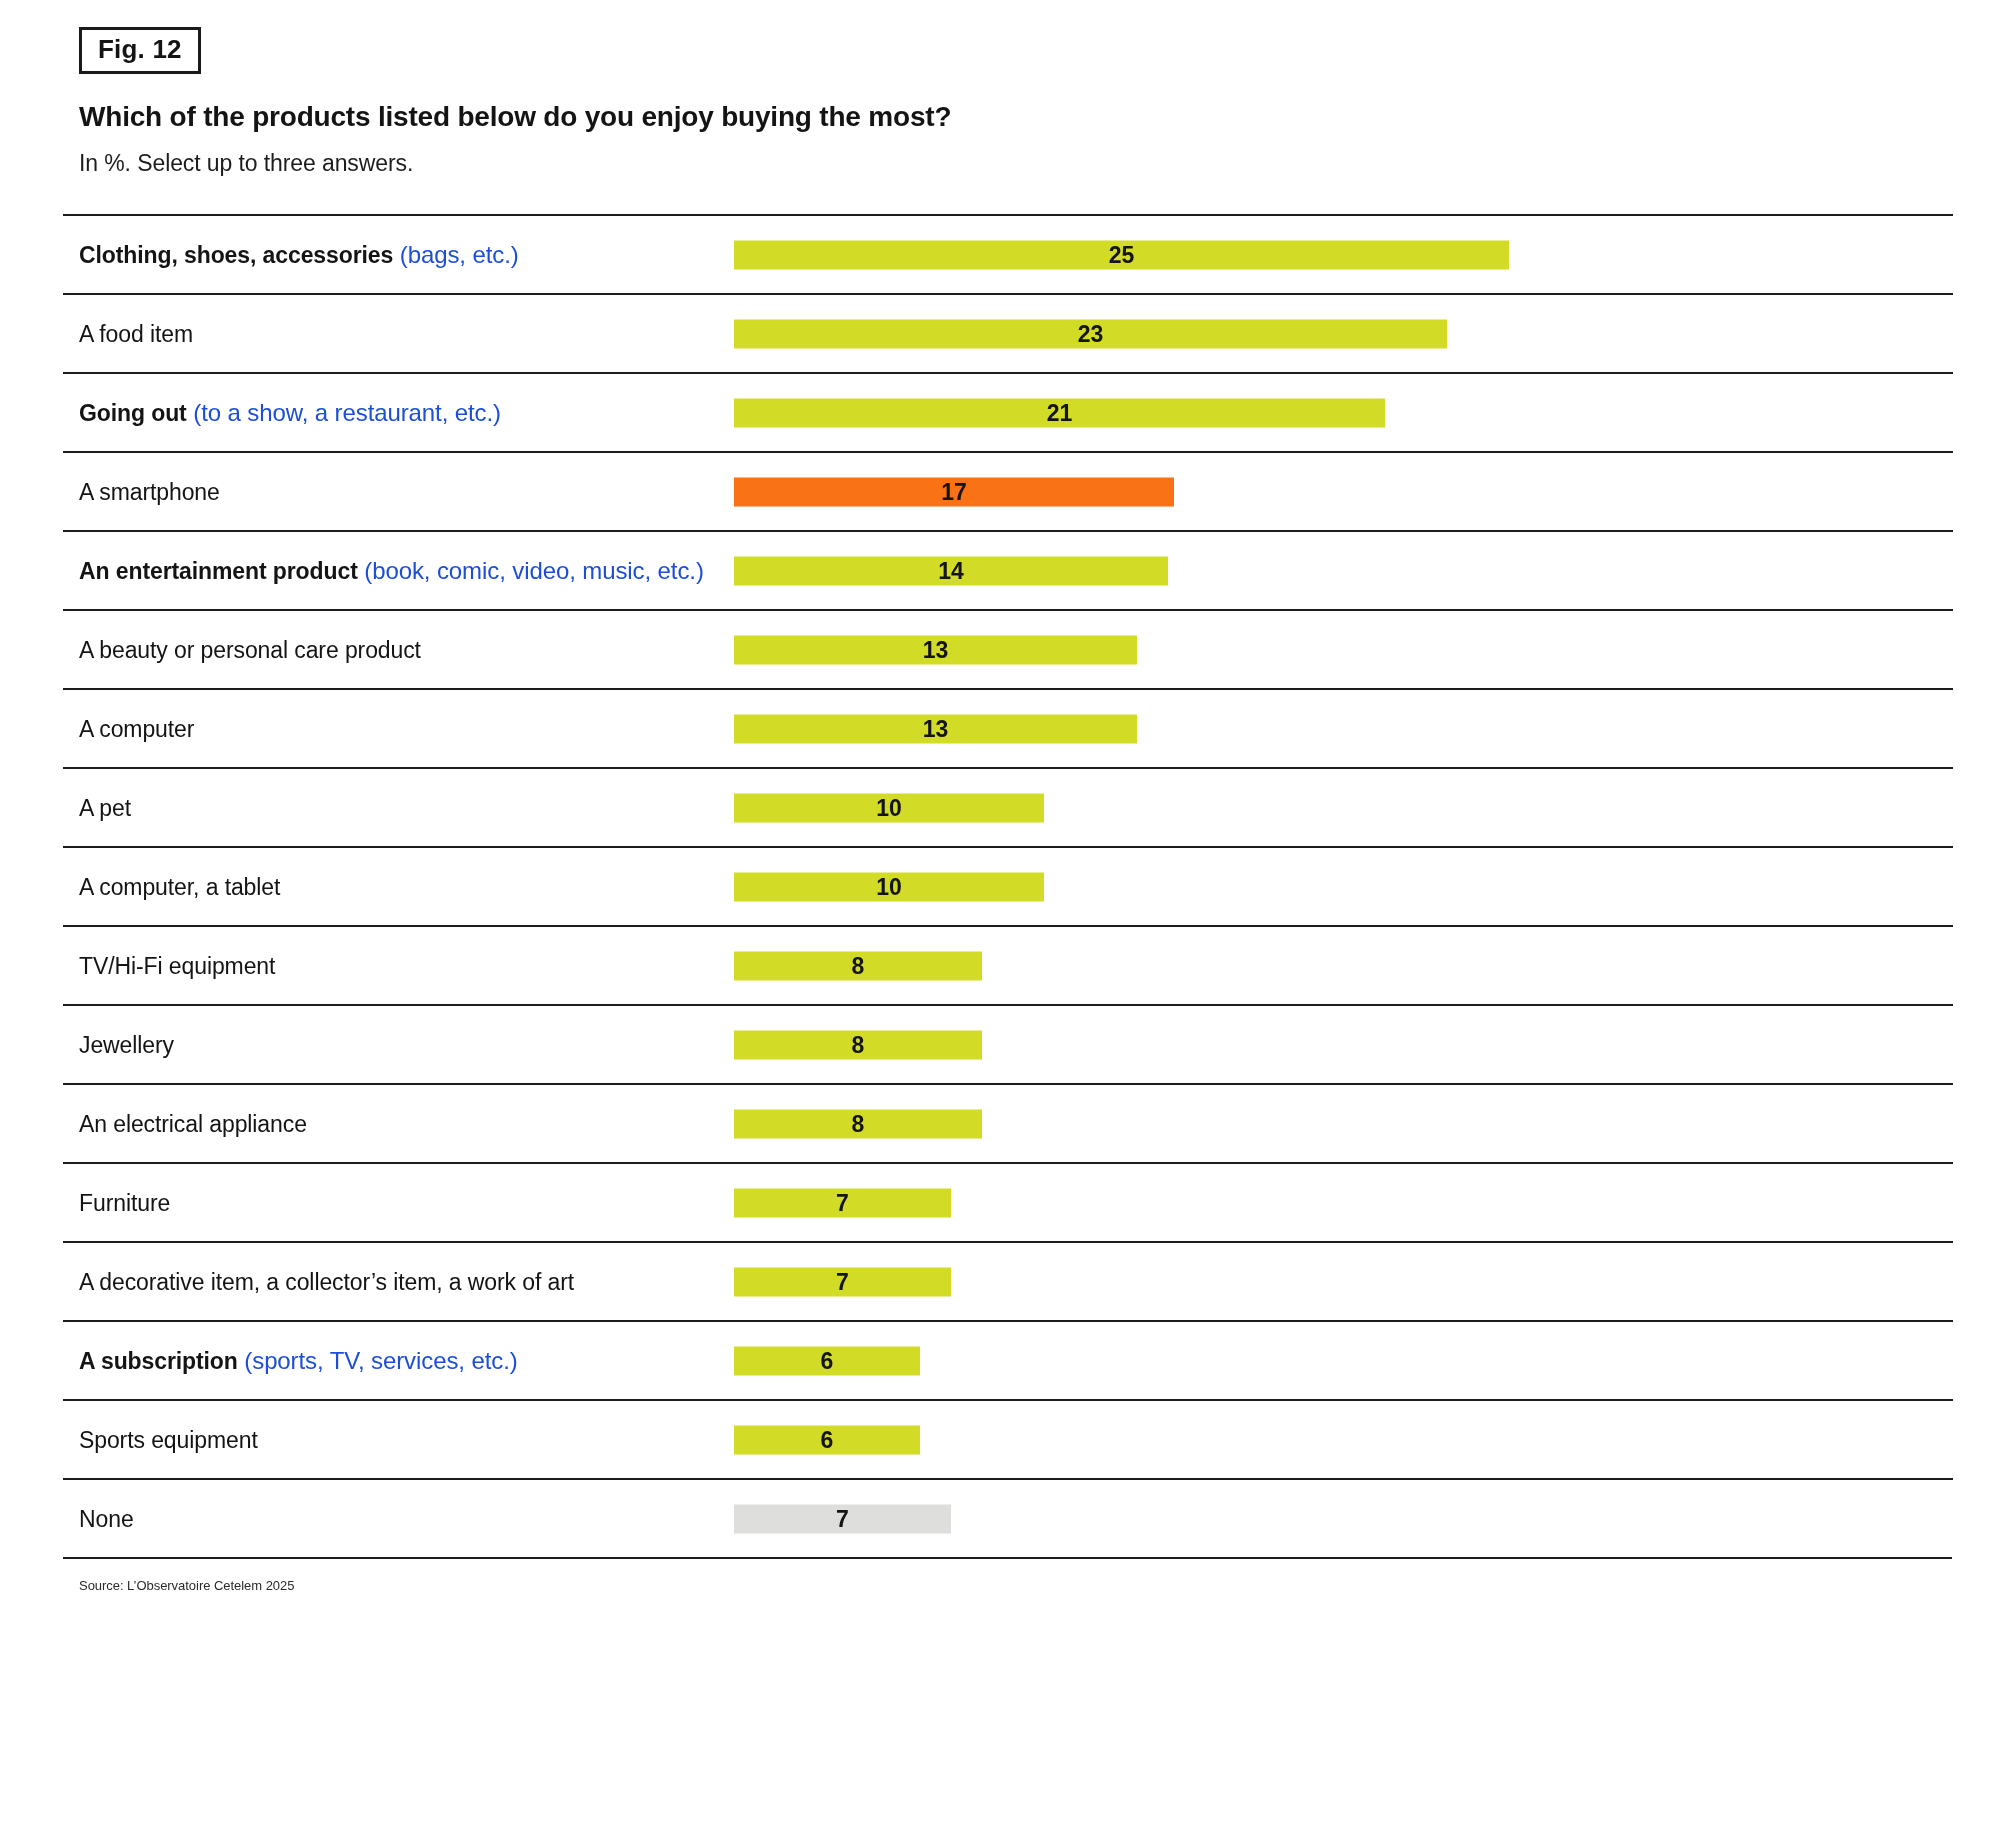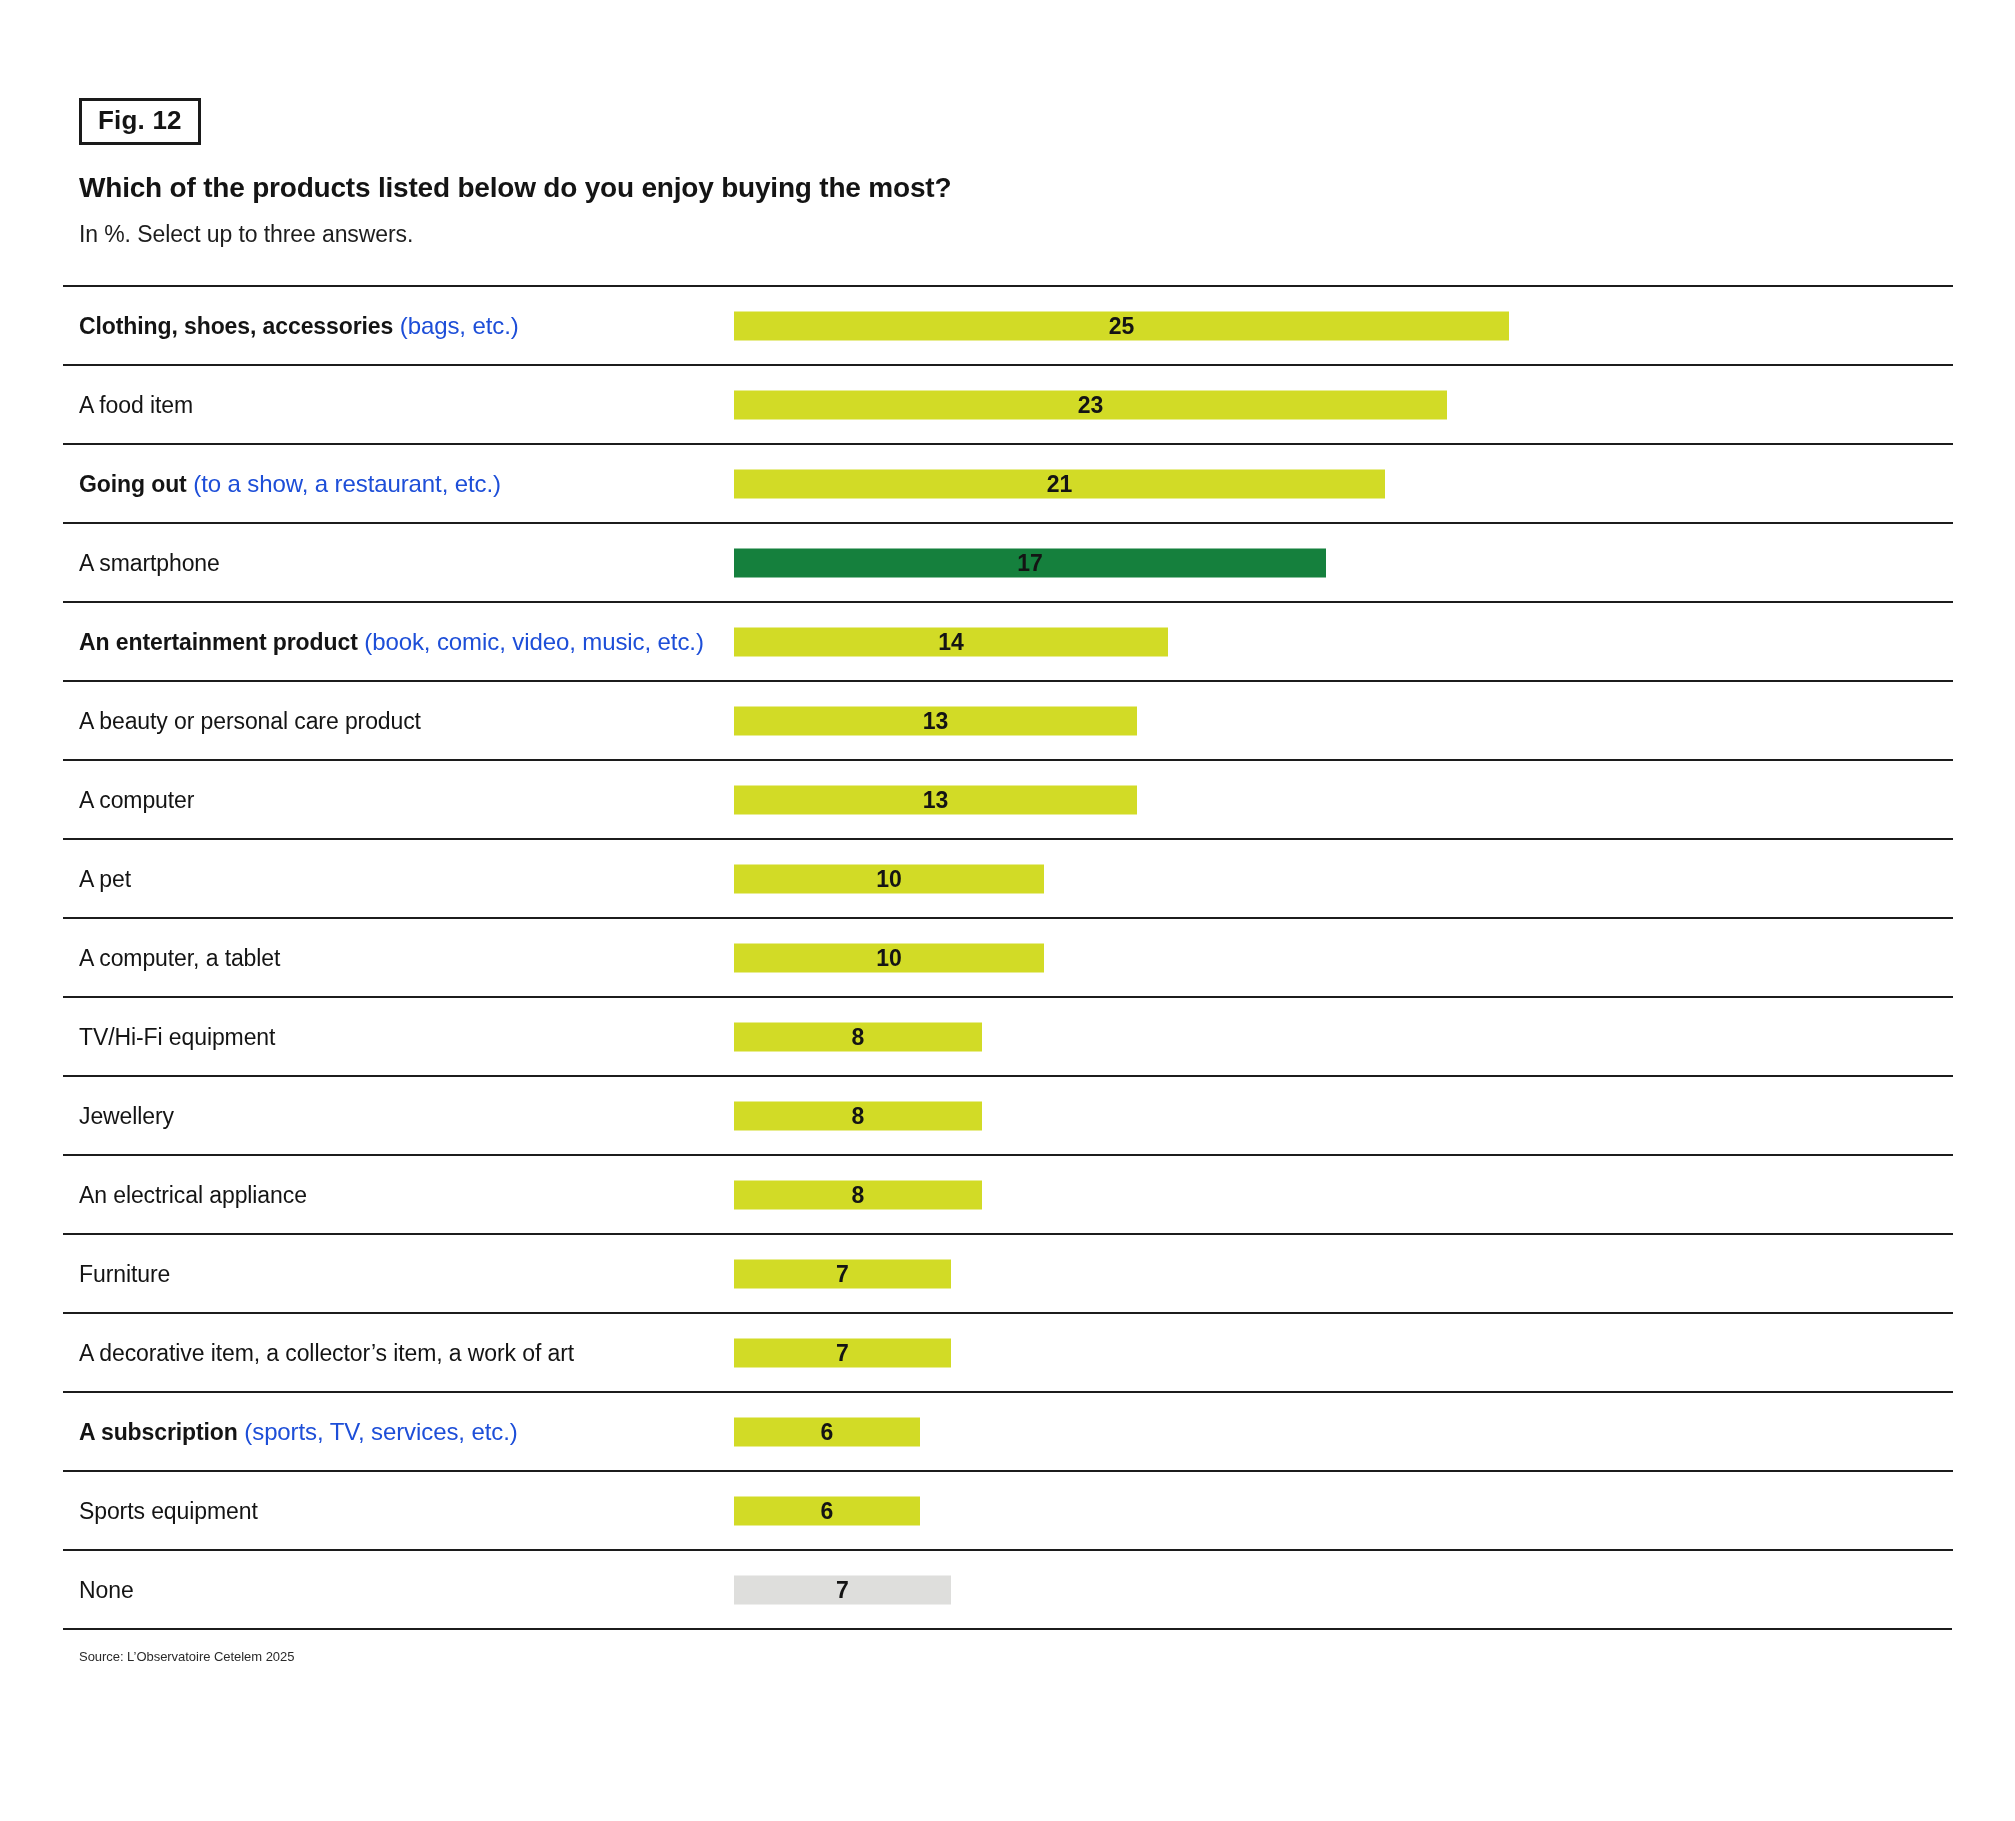--- a/index.html
+++ b/index.html
@@ -13,21 +13,21 @@
   .page{
     position:relative;
     width:2015px;height:1822px;
     box-sizing:border-box;
     padding:0 63px;
   }
 
   
   .fig-badge{
     display:inline-block;
-    margin-top:98px;
+    margin-top:27px;
     margin-left:16px;
     border:3.1px solid #1a1a1a;
     padding:6.3px 16px 9px 16px;
     font-size:26px;
     font-weight:bold;
     letter-spacing:0.2px;
     color:#141414;
     line-height:1;
   }
   .title{
@@ -142,21 +142,21 @@
         <div class="row-label"><span class="strong">Going out</span><span class="note"> (to a show, a restaurant, etc.)</span></div>
         <div class="bar-wrap">
           <div class="bar" style="width: 651px; background: rgb(210, 219, 38);">
             <span class="bar-value">21</span>
           </div>
         </div>
       </div>
       <div class="row">
         <div class="row-label"><span class="">A smartphone</span></div>
         <div class="bar-wrap">
-          <div class="bar" style="width: 592px; background: #15803d;">
+          <div class="bar" style="width: 440px; background: #f97316;">
             <span class="bar-value">17</span>
           </div>
         </div>
       </div>
       <div class="row">
         <div class="row-label"><span class="strong">An entertainment product</span><span class="note"> (book, comic, video, music, etc.)</span></div>
         <div class="bar-wrap">
           <div class="bar" style="width: 434px; background: rgb(210, 219, 38);">
             <span class="bar-value">14</span>
           </div>

